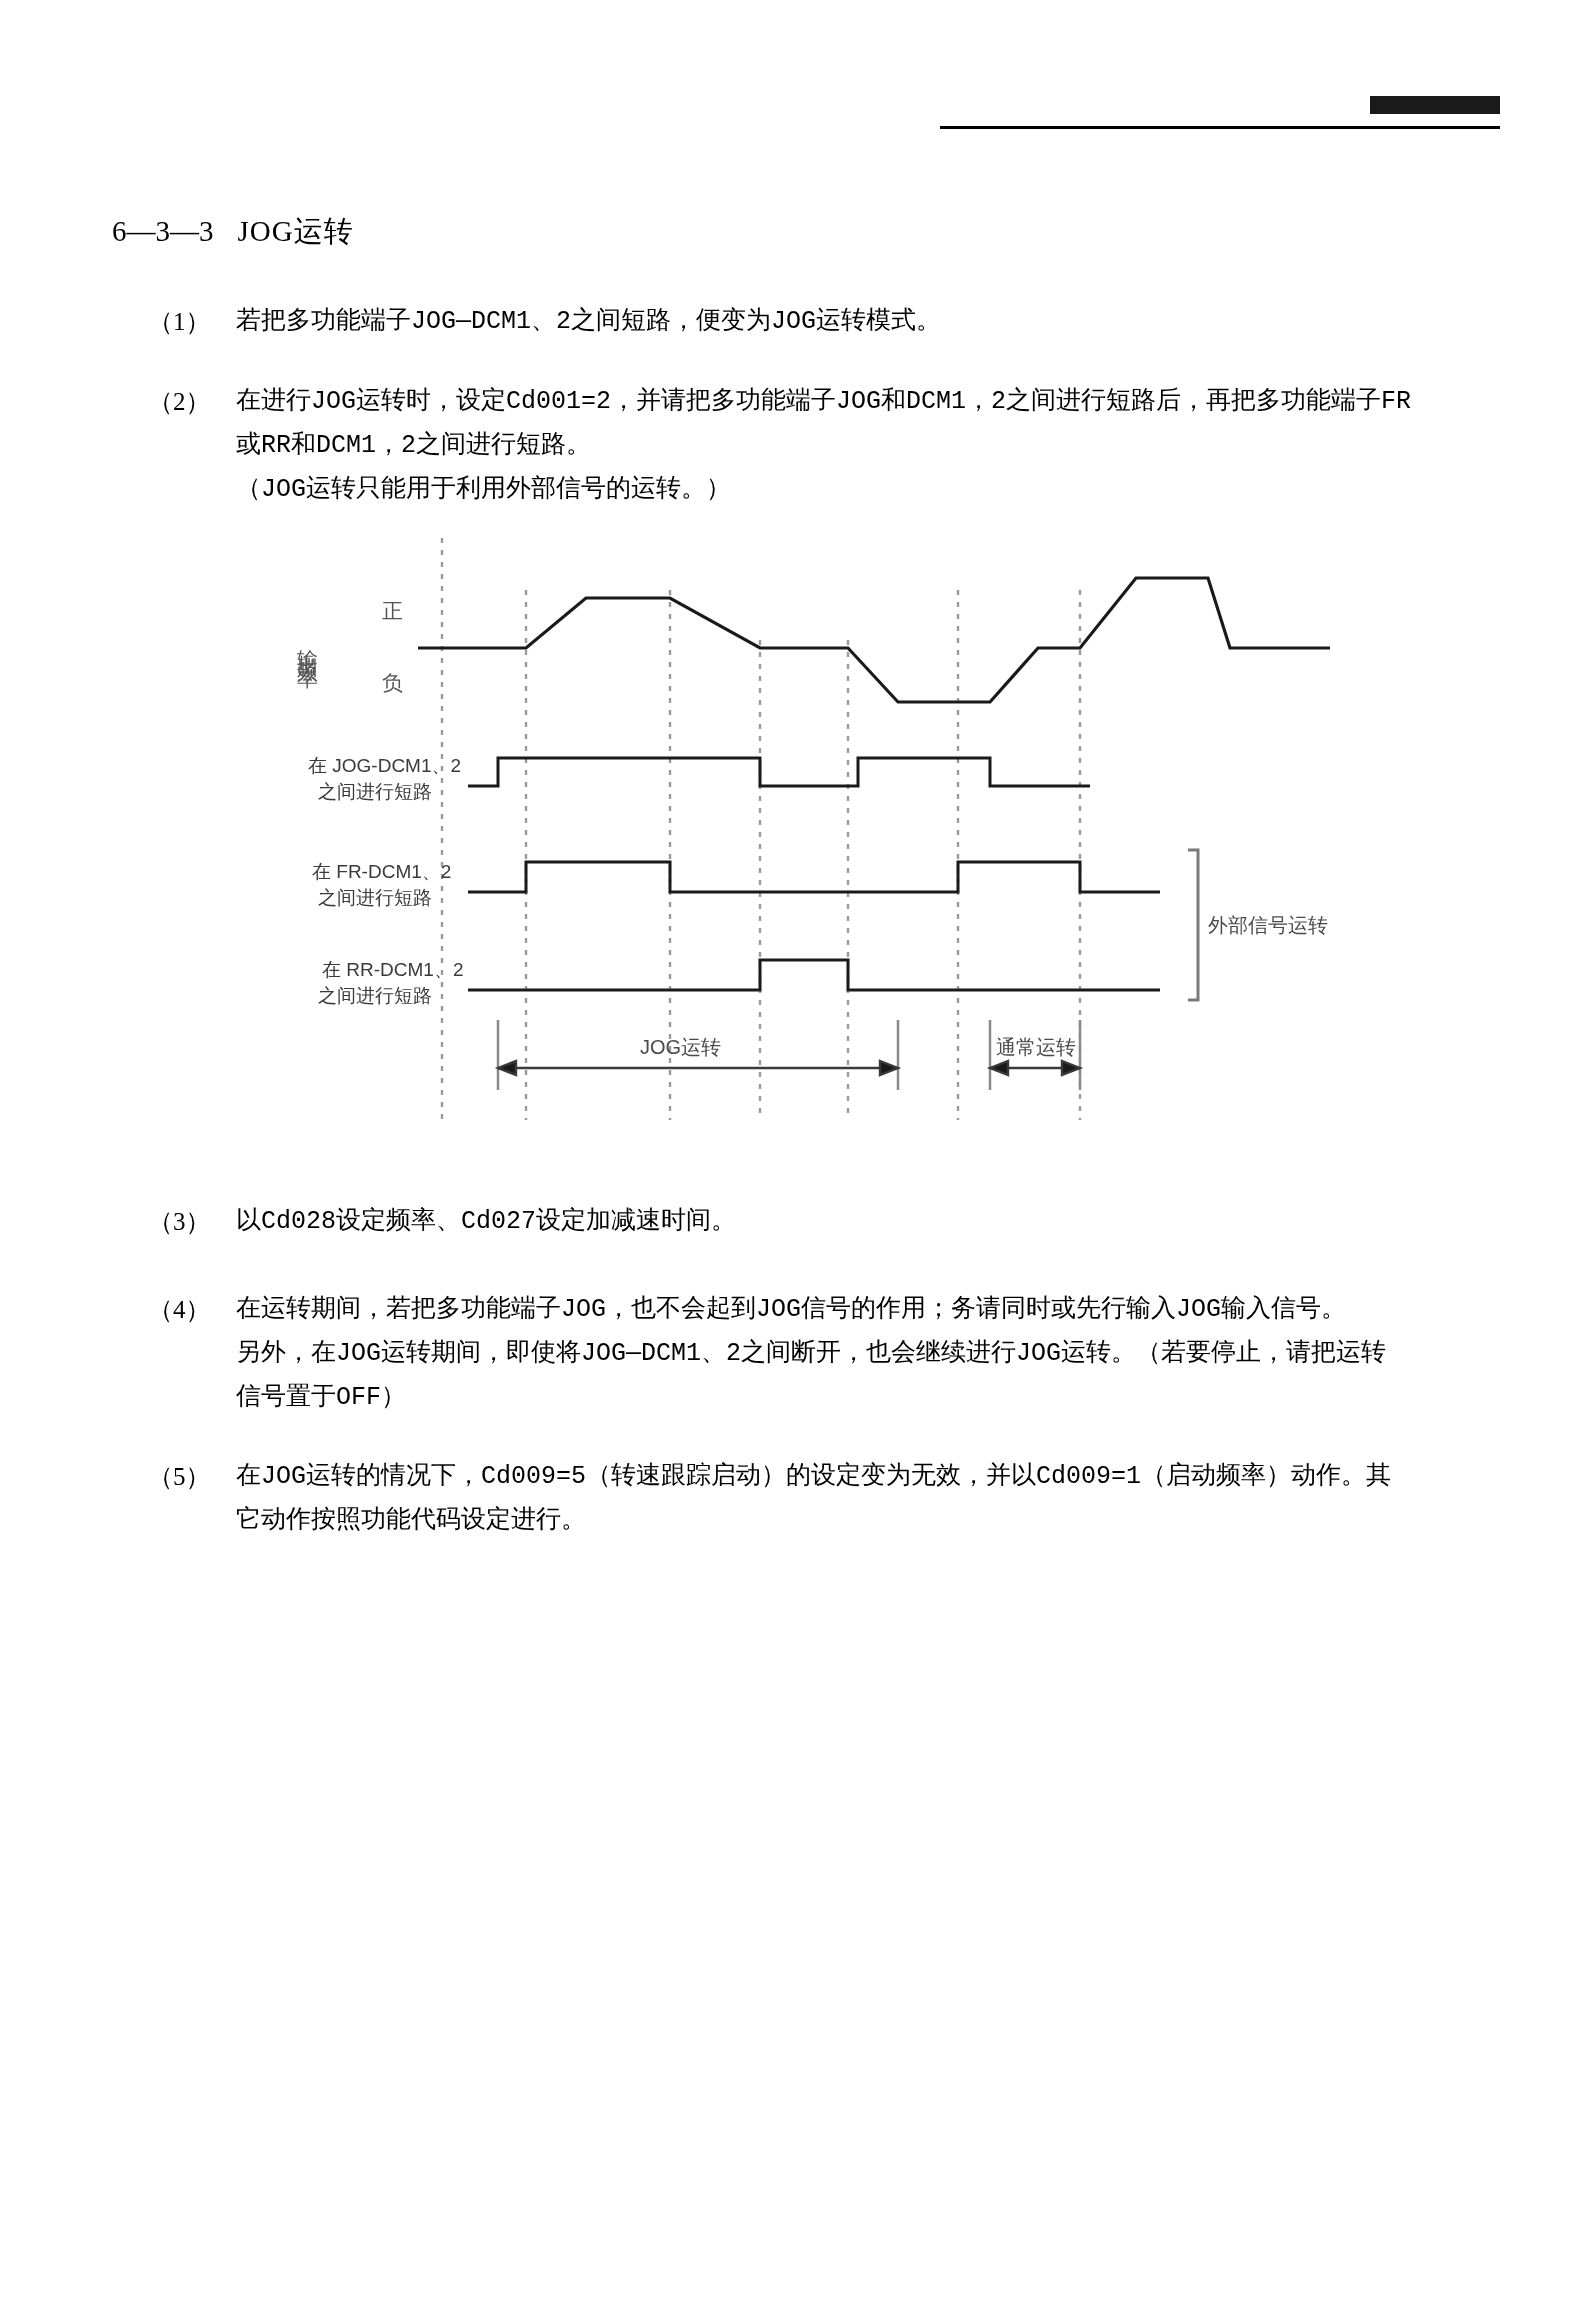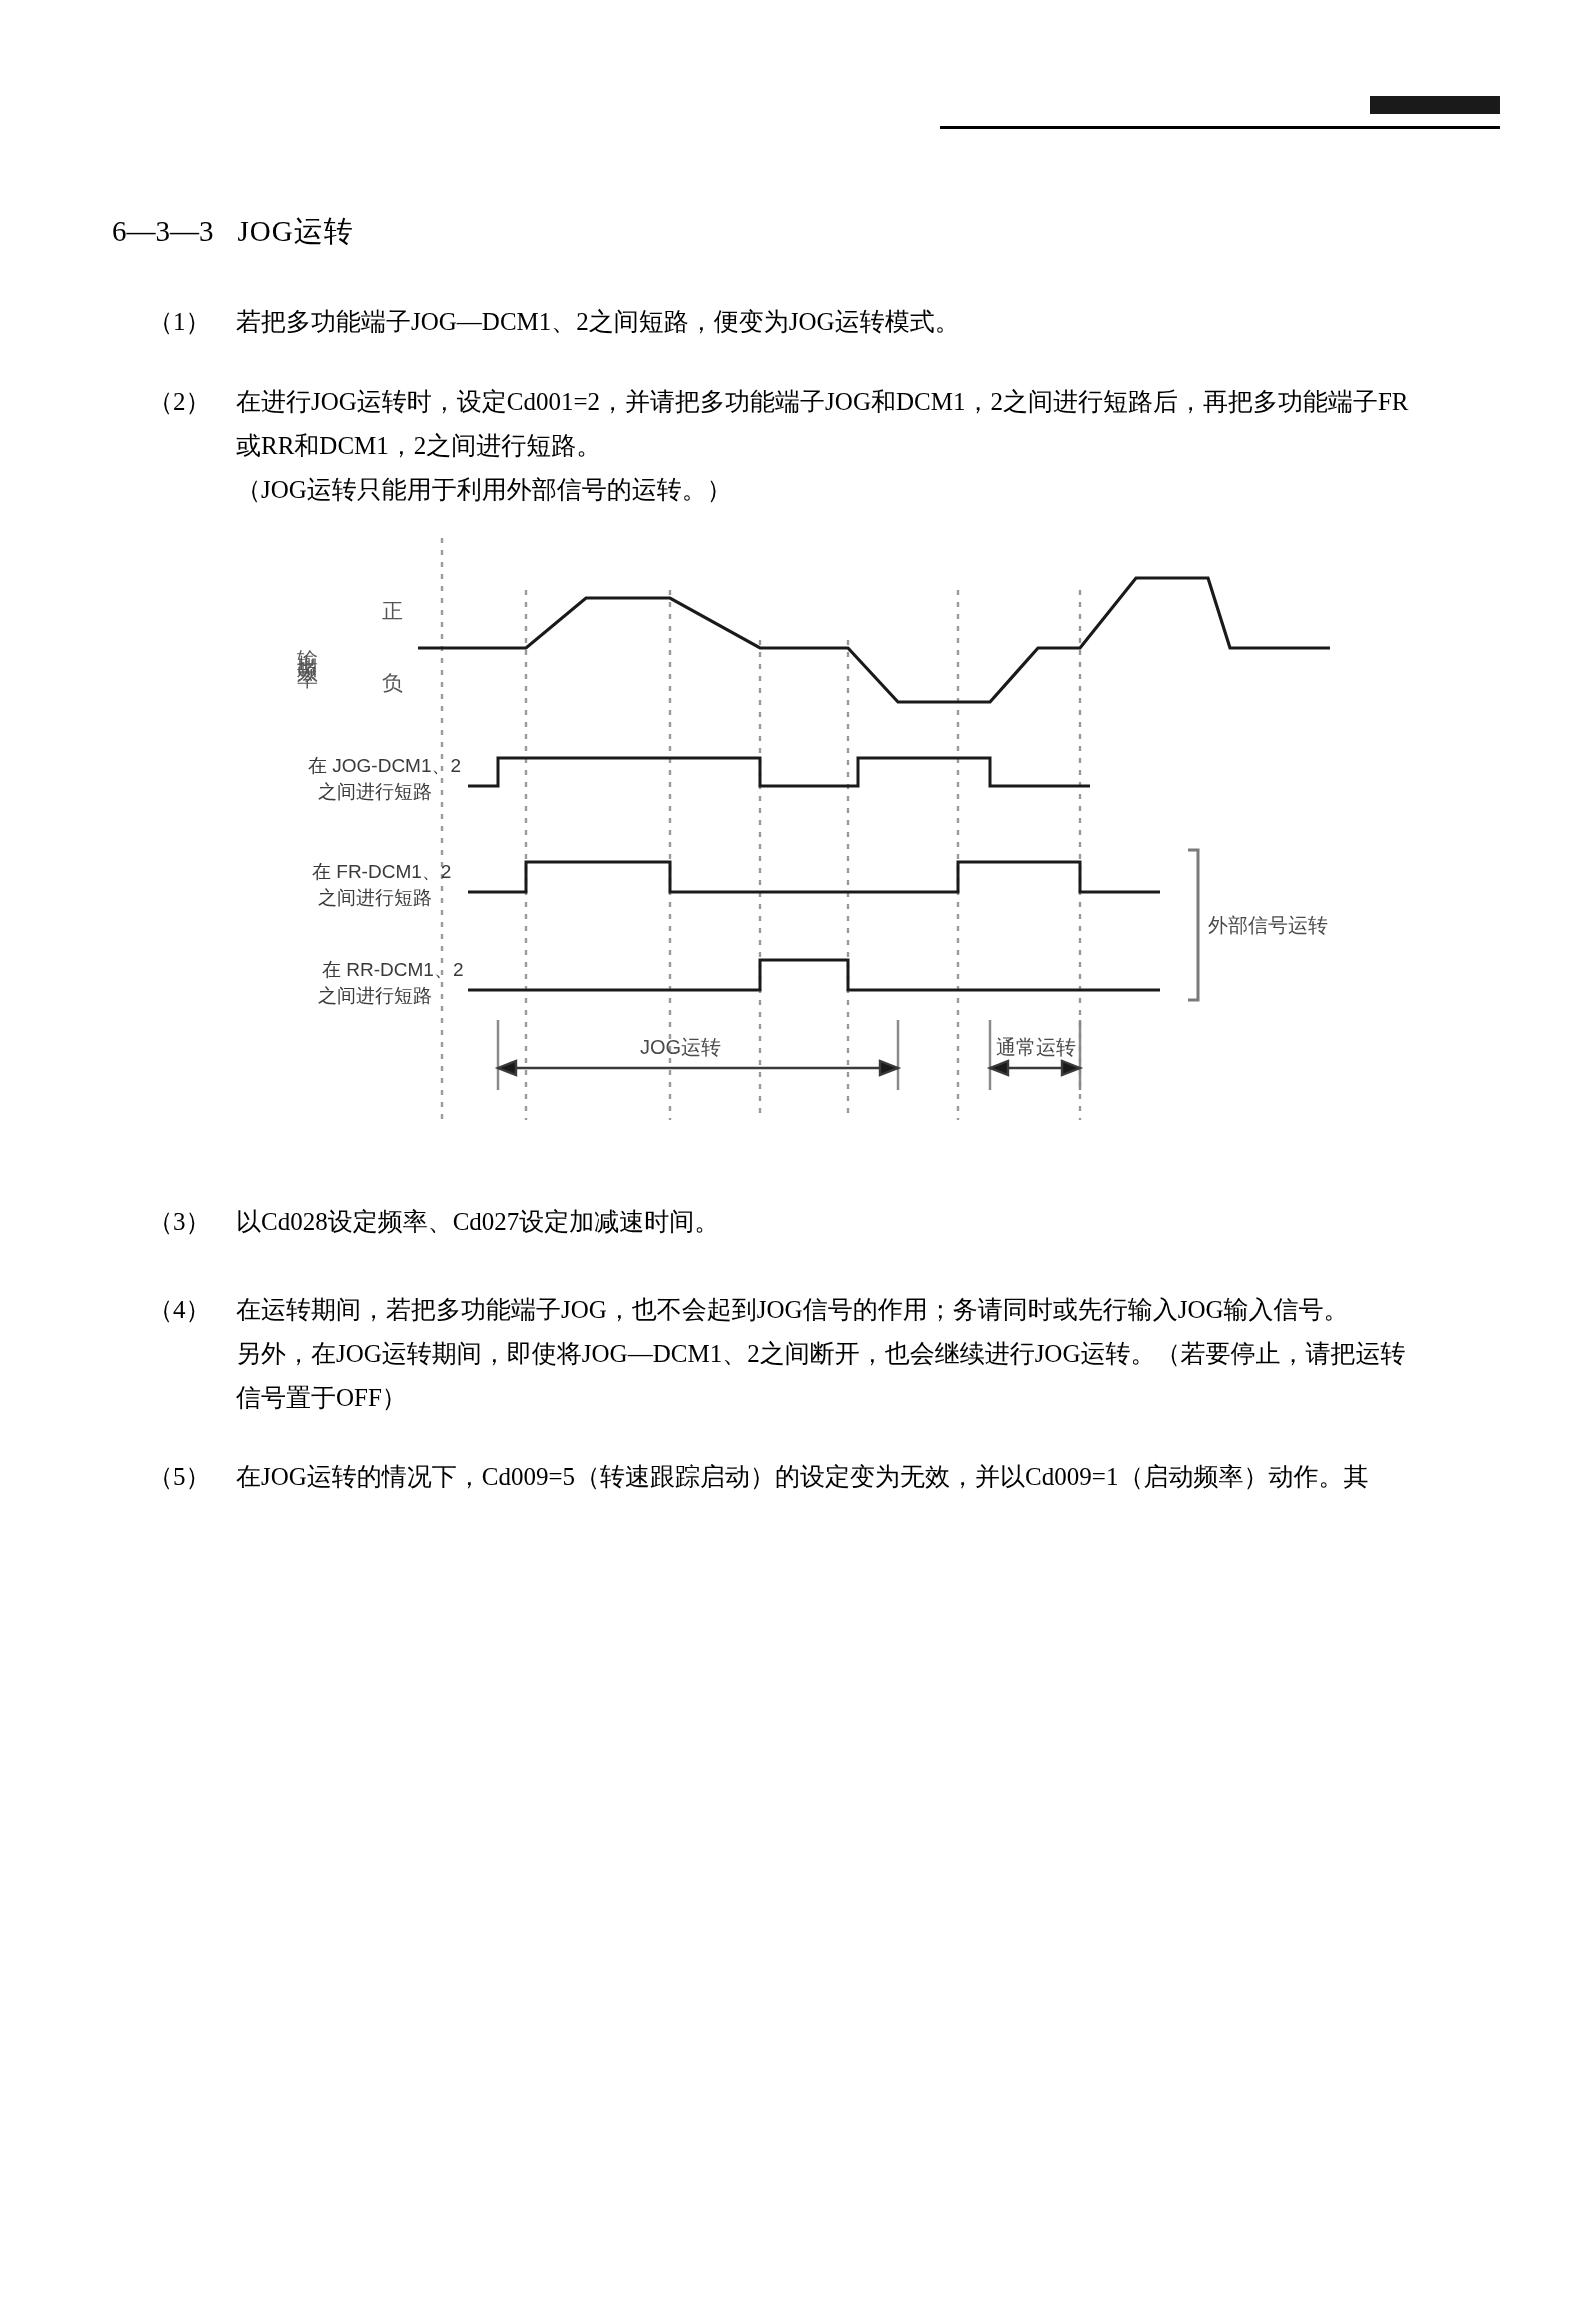--- a/index.html
+++ b/index.html
@@ -57,21 +57,21 @@
     align-items: flex-start;
     font-size: 25px;
     line-height: 44px;
   }
   .item .marker {
     width: 88px;
     flex: 0 0 88px;
     white-space: nowrap;
   }
   .item .body { flex: 1 1 auto; }
-  .item .body .ln { display: block; white-space: nowrap; }
+  .item .body .ln { display: block; white-space: nowrap; font-family: Liberation Mono, monospace; }
 
   #item1 { left: 148px; top: 300px; width: 1340px; }
   #item2 { left: 148px; top: 380px; width: 1340px; }
   #item3 { left: 148px; top: 1200px; width: 1340px; }
   #item4 { left: 148px; top: 1288px; width: 1340px; }
   #item5 { left: 148px; top: 1455px; width: 1340px; }
 
   
   .diagram {
     position: absolute;
@@ -243,20 +243,21 @@
       <span class="ln">在运转期间，若把多功能端子JOG，也不会起到JOG信号的作用；务请同时或先行输入JOG输入信号。</span>
       <span class="ln">另外，在JOG运转期间，即使将JOG—DCM1、2之间断开，也会继续进行JOG运转。（若要停止，请把运转</span>
       <span class="ln">信号置于OFF）</span>
     </span>
   </div>
 
   <div class="item" id="item5">
     <span class="marker">（5）</span>
     <span class="body">
       <span class="ln">在JOG运转的情况下，Cd009=5（转速跟踪启动）的设定变为无效，并以Cd009=1（启动频率）动作。其</span>
+      <span class="ln">它动作按照功能代码设定进行。</span>
     </span>
   </div>
 
   <div class="page-number">—33—</div>
 
   <div class="watermark">
     <svg class="wm-paw" viewBox="0 0 100 100">
       <g fill="none" stroke="#c9c9c9" stroke-width="3">
         <ellipse cx="34" cy="24" rx="11" ry="16"></ellipse>
         <ellipse cx="64" cy="20" rx="11" ry="16"></ellipse>

